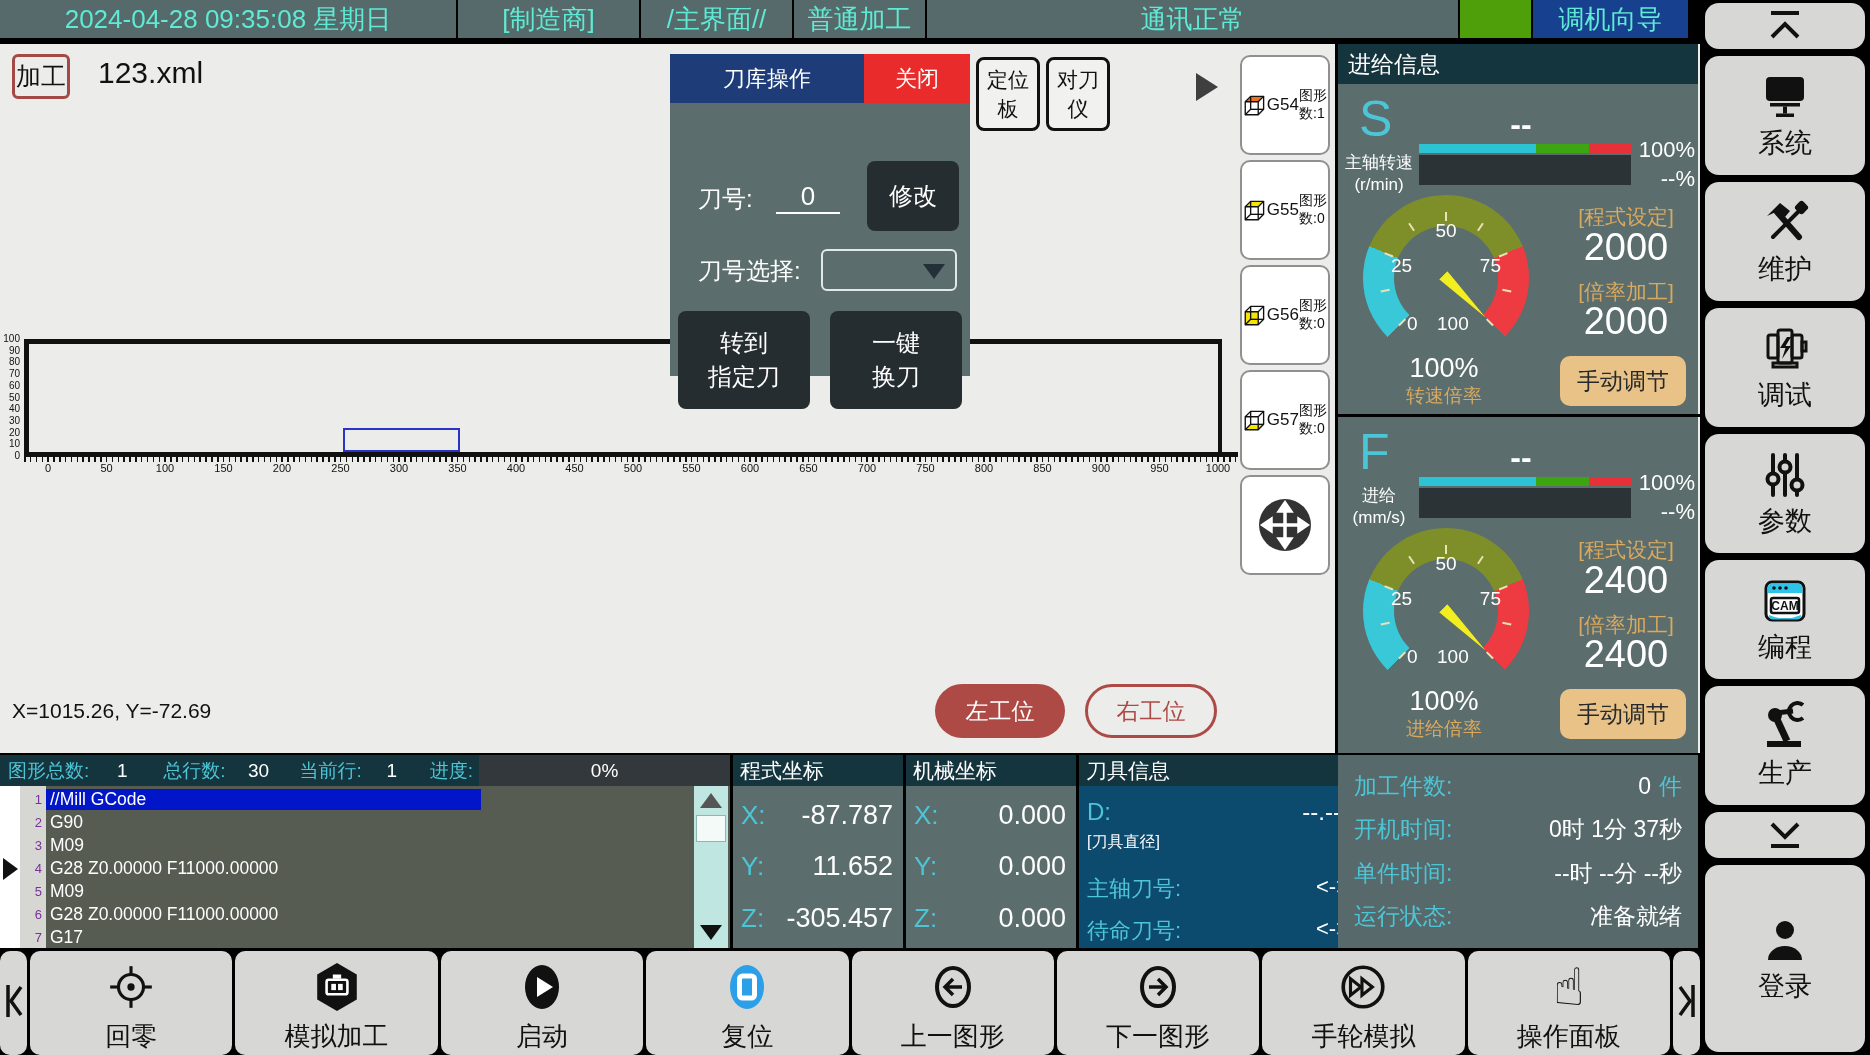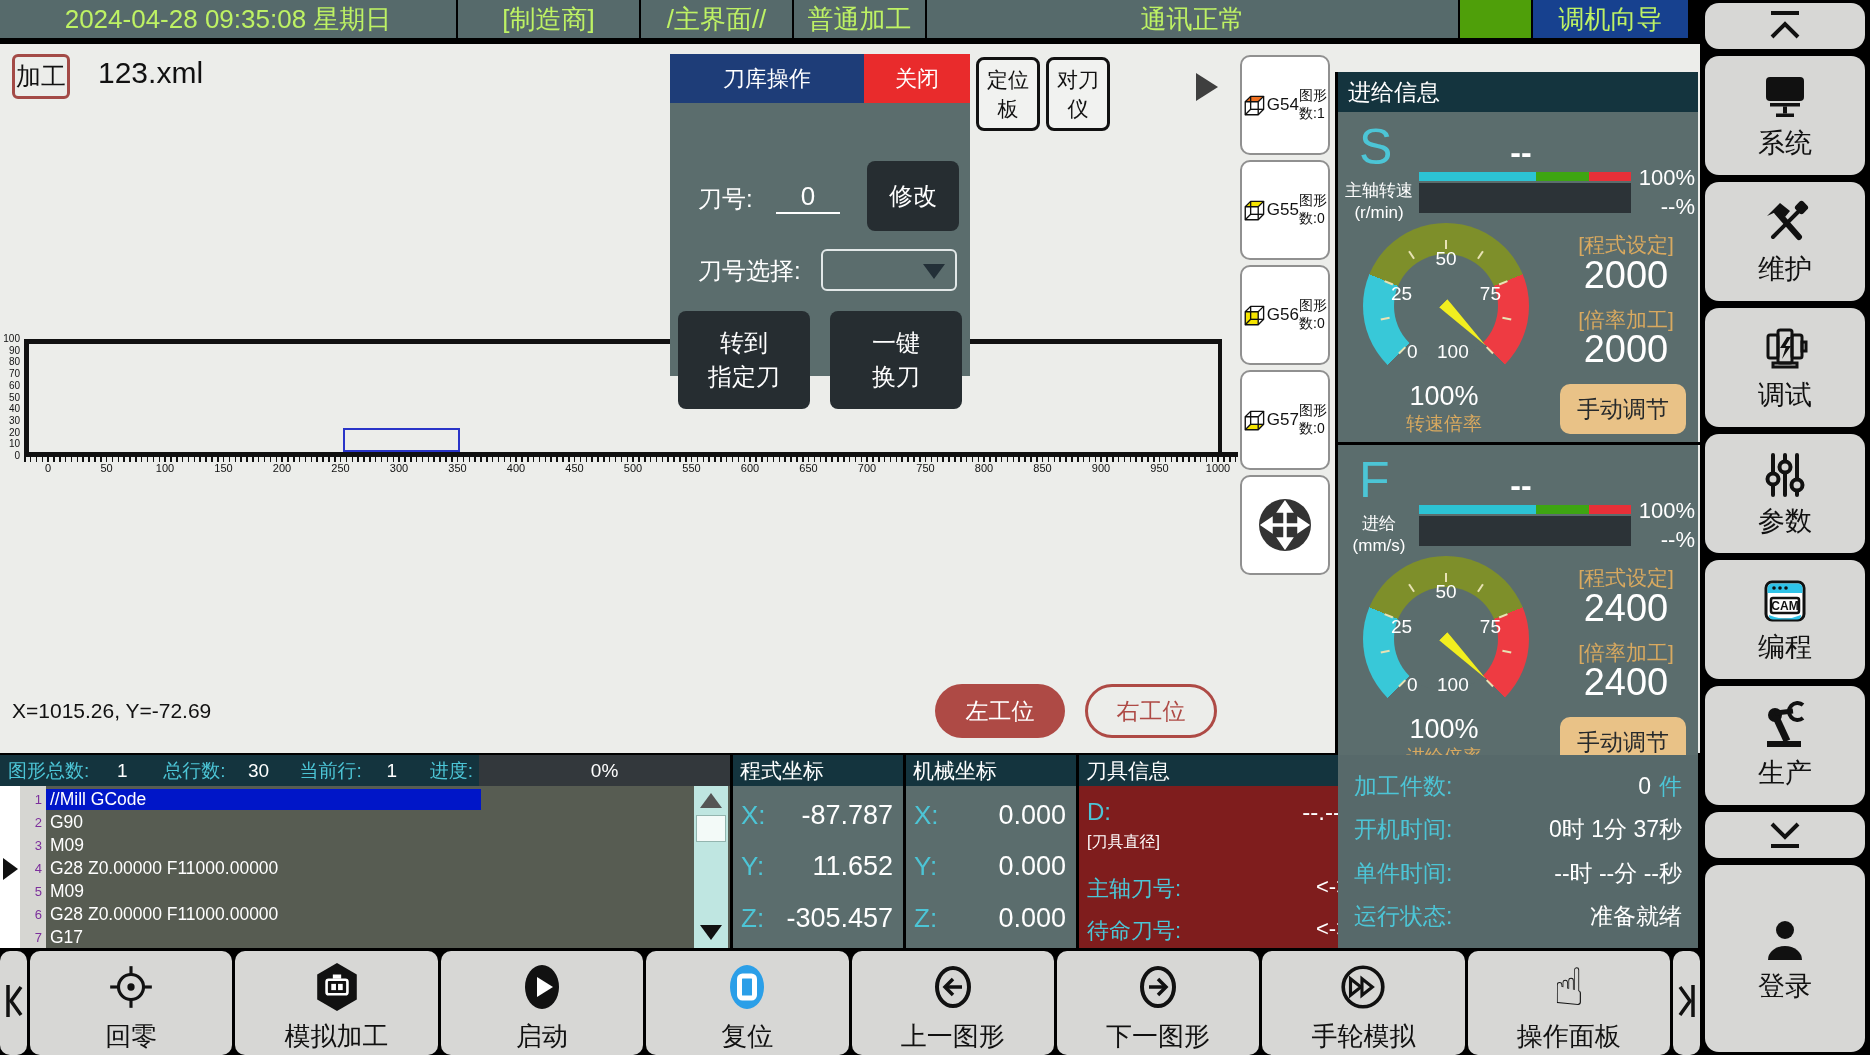--- a/index.html
+++ b/index.html
@@ -3,21 +3,21 @@
 <meta charset="utf-8">
 <style>
   html,body{margin:0;padding:0;background:#000;}
   *{box-sizing:border-box;}
   #app{position:relative;width:1870px;height:1055px;background:#000;
        font-family:"Liberation Sans",sans-serif;overflow:hidden;color:#fff;}
   .abs{position:absolute;}
 
   
   #topbar{position:absolute;left:0;top:0;width:1700px;height:42px;display:flex;background:#000;}
-  .tcell{background:#566a6b;color:#bef264;font-size:26px;display:flex;align-items:center;justify-content:center;border-right:2px solid #000;height:38px;white-space:nowrap;}
+  .tcell{background:#566a6b;color:#5eead4;font-size:26px;display:flex;align-items:center;justify-content:center;border-right:2px solid #000;height:38px;white-space:nowrap;}
   .tc-datetime{width:458px;}
   .tc-vendor{width:183px;}
   .tc-screen{width:153px;}
   .tc-mode{width:133px;}
   .tc-comm{width:533px;}
   .tc-green{width:73px;background:#4f9f0a;}
   .tc-wizard{width:155px;background:#17418f;border-right:none;}
 
   
   #sidebar{position:absolute;left:1700px;top:0;width:170px;height:1055px;background:#000;display:flex;flex-direction:column;gap:7px;padding:3px 5px;}
@@ -63,21 +63,21 @@
   .dlg-label{position:absolute;color:#fff;font-size:24px;}
   #tool-no-value{position:absolute;left:106px;top:78px;width:64px;text-align:center;font-size:26px;color:#fff;border-bottom:2px solid #fff;}
   .dkbtn{position:absolute;background:#262d31;border-radius:8px;color:#fff;font-size:24px;display:flex;flex-direction:column;align-items:center;justify-content:center;line-height:1.4;}
   #modify-btn{left:197px;top:58px;width:92px;height:70px;}
   #goto-btn{left:8px;top:208px;width:132px;height:98px;}
   #change-btn{left:160px;top:208px;width:132px;height:98px;}
   #tool-select{position:absolute;left:151px;top:146px;width:136px;height:42px;border:2px solid #e2e8e8;border-radius:6px;}
   #tool-select .tri{position:absolute;right:10px;top:13px;width:0;height:0;border-top:15px solid #233038;border-left:11px solid transparent;border-right:11px solid transparent;}
 
   
-  #feed-panel{position:absolute;left:1335px;top:44px;width:363px;height:709px;background:#5b6d6d;border-left:3px solid #000;margin-top:28px;}
+  #feed-panel{position:absolute;left:1335px;top:44px;width:363px;height:709px;background:#5b6d6d;border-left:3px solid #000;}
   #feed-header{height:40px;background:#14343e;color:#fff;font-size:23px;line-height:40px;padding-left:10px;}
   .fsec{position:absolute;left:3px;width:360px;height:330px;}
   #sec-s{top:40px;} #sec-f{top:373px;}
   #feed-divider{position:absolute;left:0;top:370px;width:363px;height:3px;background:#000;}
   .fletter{position:absolute;left:18px;top:6px;font-size:50px;color:#4cc5d6;}
   .fvalue{position:absolute;left:110px;top:22px;width:140px;text-align:center;font-size:32px;font-weight:bold;color:#fff;}
   .fname{position:absolute;left:0;top:68px;width:76px;text-align:center;font-size:17px;color:#fff;line-height:1.3;}
   .cbar{position:absolute;left:78px;top:60px;width:212px;height:9px;background:linear-gradient(to right,#2cc3d4 0 55%,#3ea512 55% 80%,#e83038 80% 100%);}
   .dbar{position:absolute;left:78px;top:71px;width:212px;height:30px;background:#2c3337;}
   .fmax{position:absolute;left:288px;top:53px;width:66px;text-align:right;font-size:22px;color:#fff;}
@@ -119,21 +119,21 @@
   .grow.sel .txt{background:#0016c8;width:435px;flex:none;}
   #gcode-scroll{position:absolute;left:694px;top:0;width:34px;height:162px;background:#bfe6e1;}
   .scr-up{position:absolute;left:0;top:0;width:34px;height:28px;display:flex;align-items:center;justify-content:center;}
   .scr-up i{width:0;height:0;border-bottom:15px solid #555;border-left:11px solid transparent;border-right:11px solid transparent;}
   .scr-thumb{position:absolute;left:2px;top:29px;width:30px;height:27px;background:#f3faf8;border:1px solid #93b5af;}
   .scr-down{position:absolute;left:0;bottom:2px;width:34px;height:28px;display:flex;align-items:center;justify-content:center;}
   .scr-down i{width:0;height:0;border-top:15px solid #111;border-left:11px solid transparent;border-right:11px solid transparent;}
 
   #prog-coords{left:733px;width:170px;background:#5b6d6d;}
   #mach-coords{left:906px;width:170px;background:#5b6d6d;}
-  #tool-info{left:1079px;width:280px;background:#7f1d1d;}
+  #tool-info{left:1079px;width:280px;background:#0c4a6e;}
   .crows{display:flex;flex-direction:column;justify-content:space-around;height:162px;padding:4px 0;}
   .crow{display:flex;justify-content:space-between;align-items:center;padding:0 10px 0 8px;}
   .crow .ax{color:#4cc5d6;font-size:26px;}
   .crow .cv{color:#fff;font-size:27px;}
   .ti-body{position:relative;height:162px;font-size:22px;}
   .ti-row{position:absolute;left:8px;right:10px;display:flex;justify-content:space-between;}
   .ti-label{color:#4cc5d6;} .ti-white{color:#fff;}
 
   #stats-panel{left:1338px;width:360px;background:#57696a;display:flex;flex-direction:column;justify-content:space-around;padding:10px 16px;}
   .strow{display:flex;justify-content:space-between;align-items:center;font-size:23px;}

